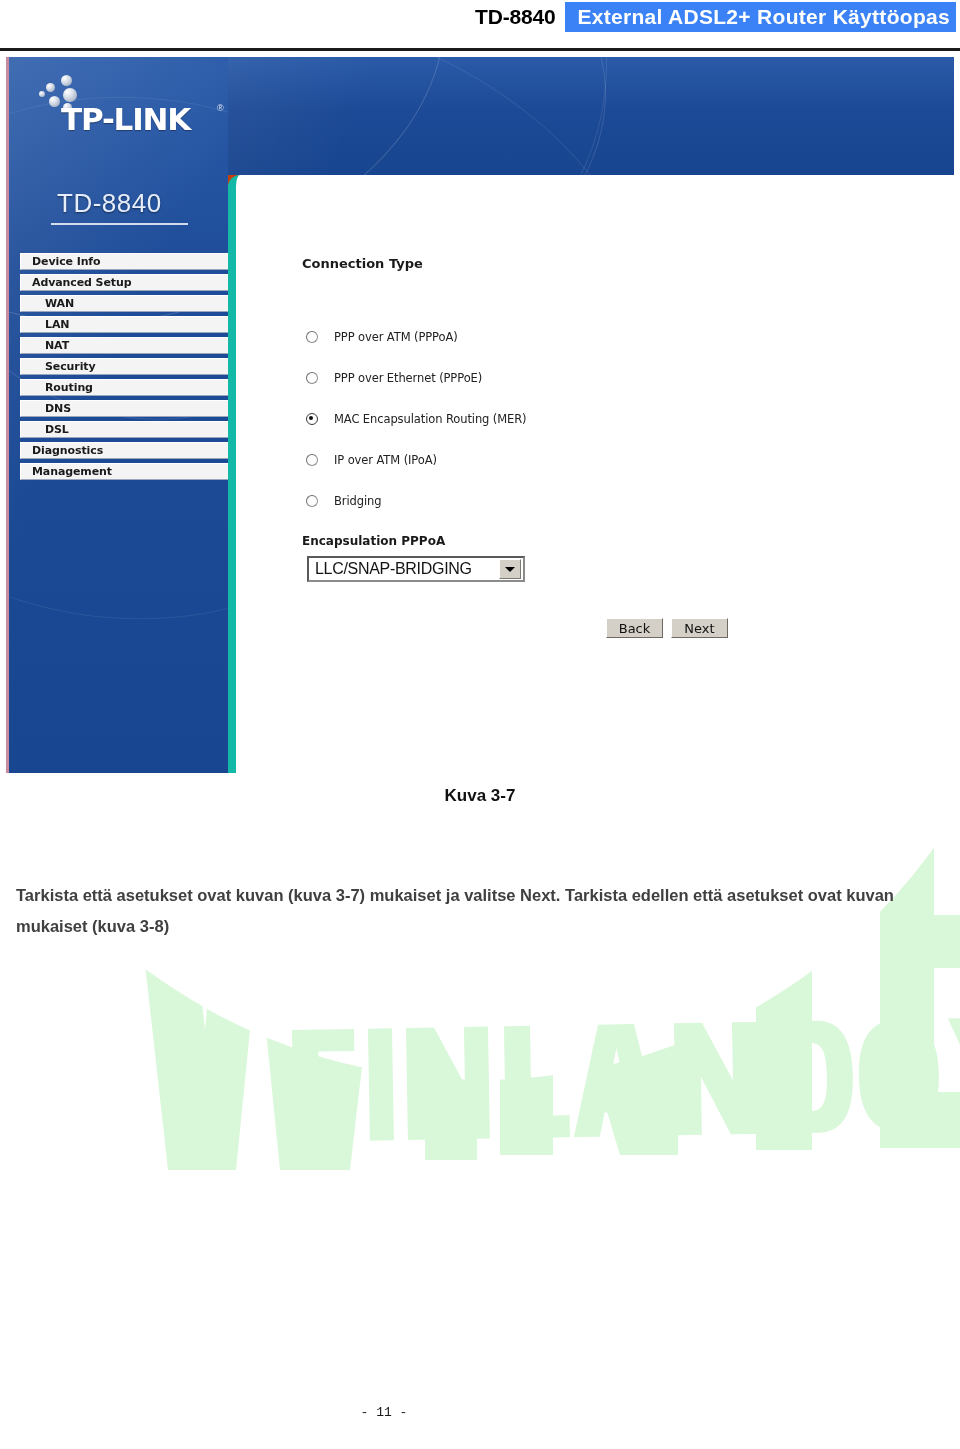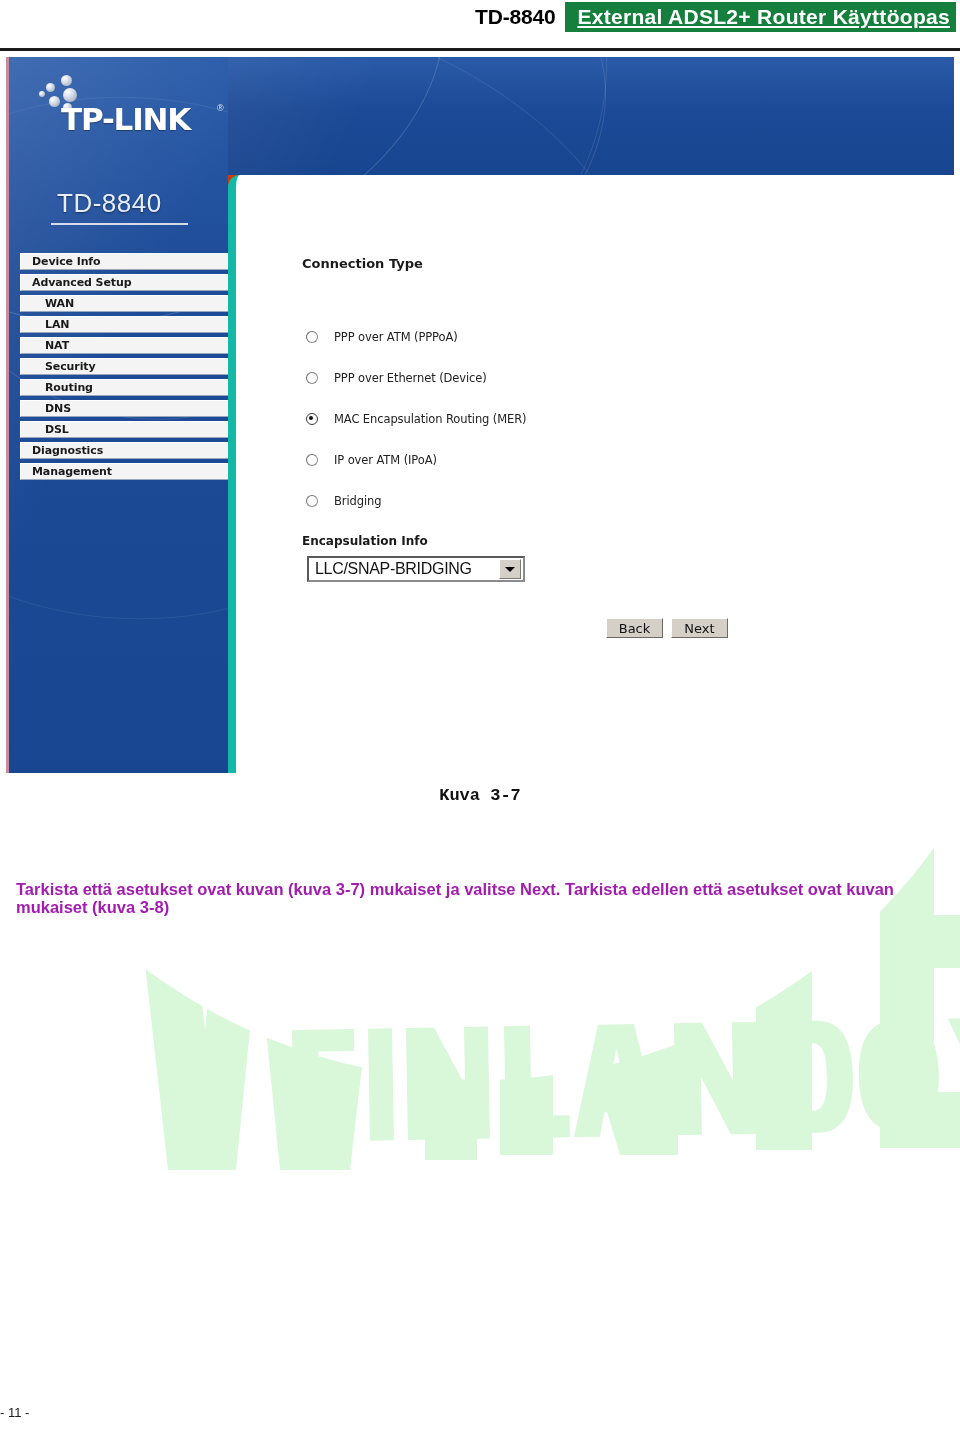--- a/index.html
+++ b/index.html
@@ -45,30 +45,29 @@
   #hdr-model {
     font-size: 21px;
     font-weight: bold;
     color: #000;
     letter-spacing: -0.2px;
     padding: 2px 10px 2px 0;
     line-height: 26px;
     font-family: "Liberation Sans", sans-serif;
   }
   #hdr-band {
-    background: #15803d;
+    background: #3b82f6;
     color: #ffffff;
     font-size: 21px;
     font-weight: bold;
     line-height: 30px;
     padding: 0 6px 0 12px;
     letter-spacing: 0.3px;
     white-space: nowrap;
     font-family: "Liberation Sans", sans-serif;
-    text-decoration: underline;
   }
   #hdr-rule {
     position: absolute;
     left: 0;
     top: 48px;
     width: 960px;
     height: 3px;
     background: #1b1b1b;
     z-index: 3;
   }
@@ -351,43 +350,44 @@
   #figure-caption {
     position: absolute;
     left: 0;
     top: 786px;
     width: 960px;
     text-align: center;
     font-size: 17px;
     font-weight: bold;
     color: #111;
     z-index: 2;
-    font-family: Liberation Mono, monospace;
+    font-family: Liberation Sans, sans-serif;
   }
   #body-text {
     position: absolute;
     left: 16px;
     top: 880px;
     width: 930px;
     font-size: 16.5px;
     font-weight: bold;
-    color: #a21caf;
-    line-height: 18px;
+    color: #404040;
+    line-height: 31px;
     z-index: 2;
     font-family: "Liberation Sans", sans-serif;
   }
   #page-number {
     position: absolute;
     left: 0;
     top: 1405px;
     width: 768px;
+    text-align: center;
     font-size: 13px;
     color: #1a1a1a;
     z-index: 2;
-    font-family: Liberation Sans, sans-serif;
+    font-family: Liberation Mono, monospace;
   }
 </style>
 </head>
 <body>
 
 <div id="watermark">
   <svg width="960" height="560" viewBox="0 0 960 560">
     <defs>
       <clipPath id="arcclip">
         <path d="M0,0 H960 V560 H0 Z M480,-180 m-560,0 a560,560 0 1,0 1120,0 a560,560 0 1,0 -1120,0" clip-rule="evenodd"></path>
@@ -495,37 +495,37 @@
   <div id="content-panel">
     <div id="panel-title">Connection Type</div>
 
     <div id="radio-group">
       <div class="radio-row">
         <span class="radio-mark"></span>
         <span class="radio-label">PPP over ATM (PPPoA)</span>
       </div>
       <div class="radio-row">
         <span class="radio-mark"></span>
-        <span class="radio-label">PPP over Ethernet (Device)</span>
+        <span class="radio-label">PPP over Ethernet (PPPoE)</span>
       </div>
       <div class="radio-row checked">
         <span class="radio-mark"></span>
         <span class="radio-label">MAC Encapsulation Routing (MER)</span>
       </div>
       <div class="radio-row">
         <span class="radio-mark"></span>
         <span class="radio-label">IP over ATM (IPoA)</span>
       </div>
       <div class="radio-row">
         <span class="radio-mark"></span>
         <span class="radio-label">Bridging</span>
       </div>
     </div>
 
-    <div id="encap-title">Encapsulation Info</div>
+    <div id="encap-title">Encapsulation PPPoA</div>
     <div id="encap-select">
       <span id="encap-value">LLC/SNAP-BRIDGING</span>
       <span id="encap-arrow">
           <span class="tri-down"></span>
         </span>
     </div>
 
     <div id="btn-row">
       <div class="win-btn">Back</div>
       <div class="win-btn">Next</div>

